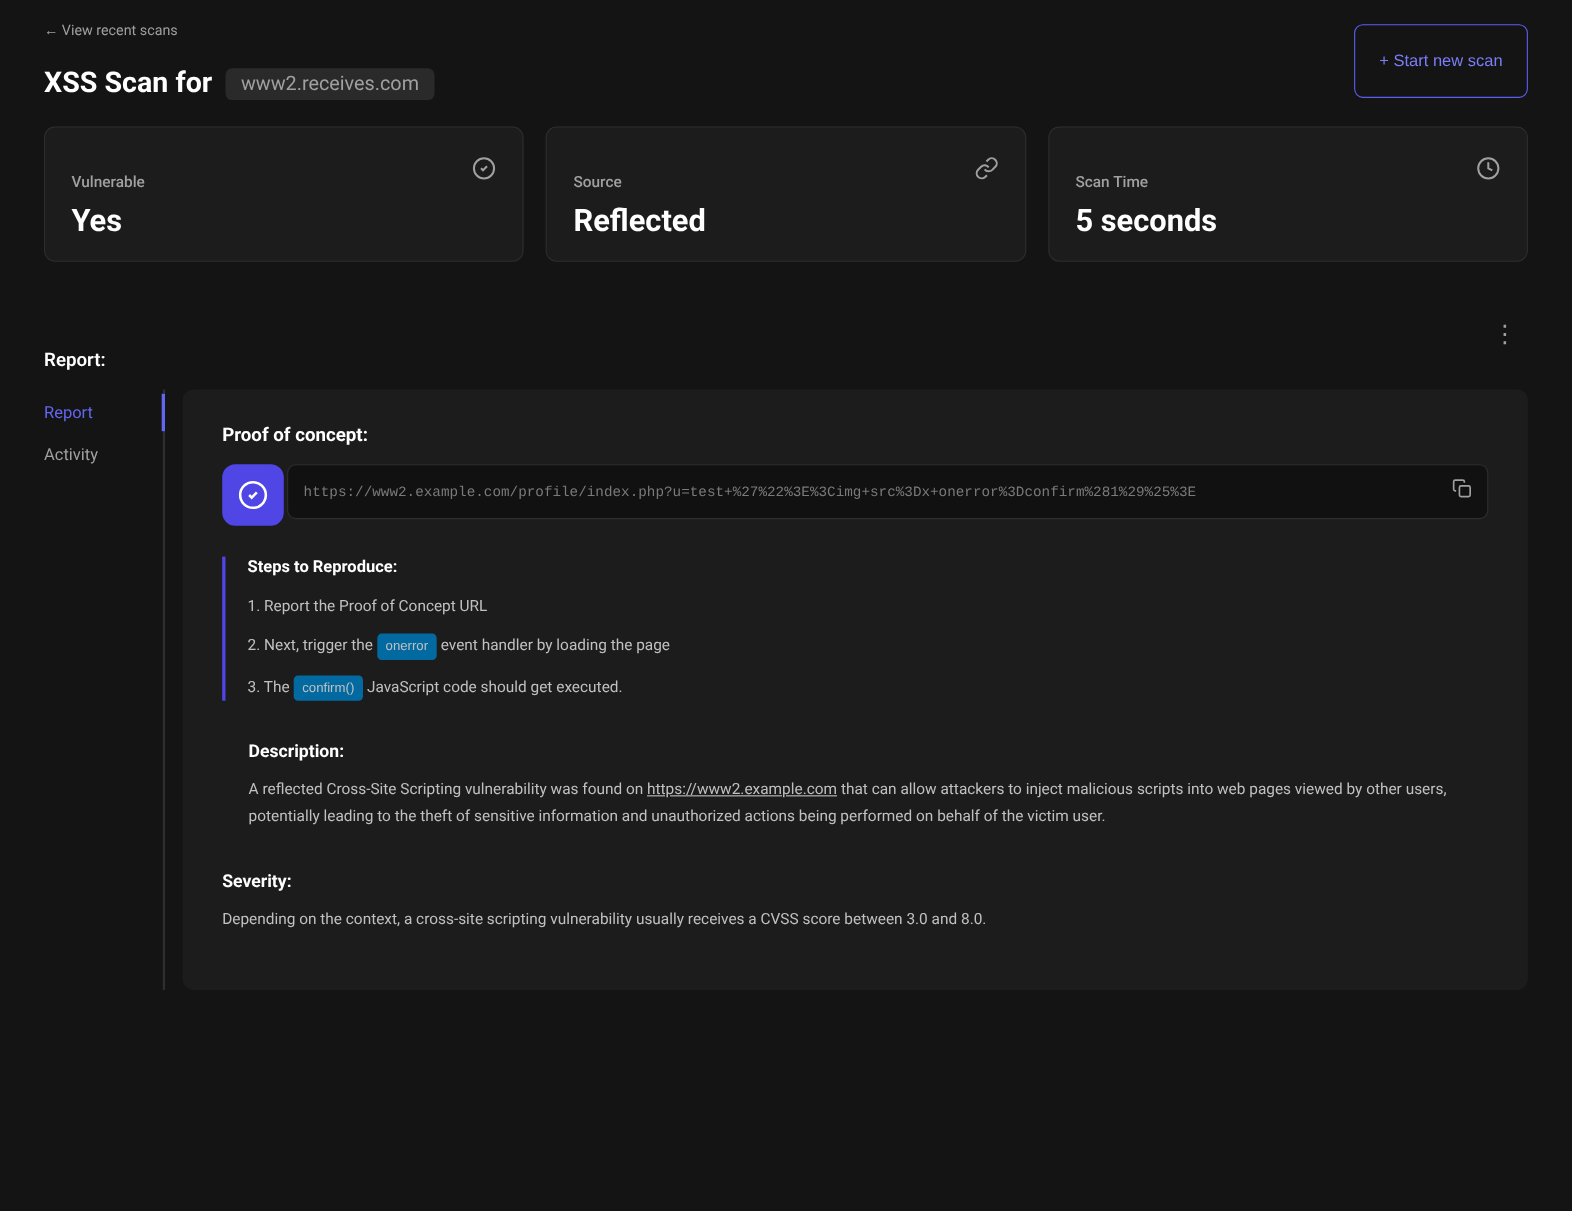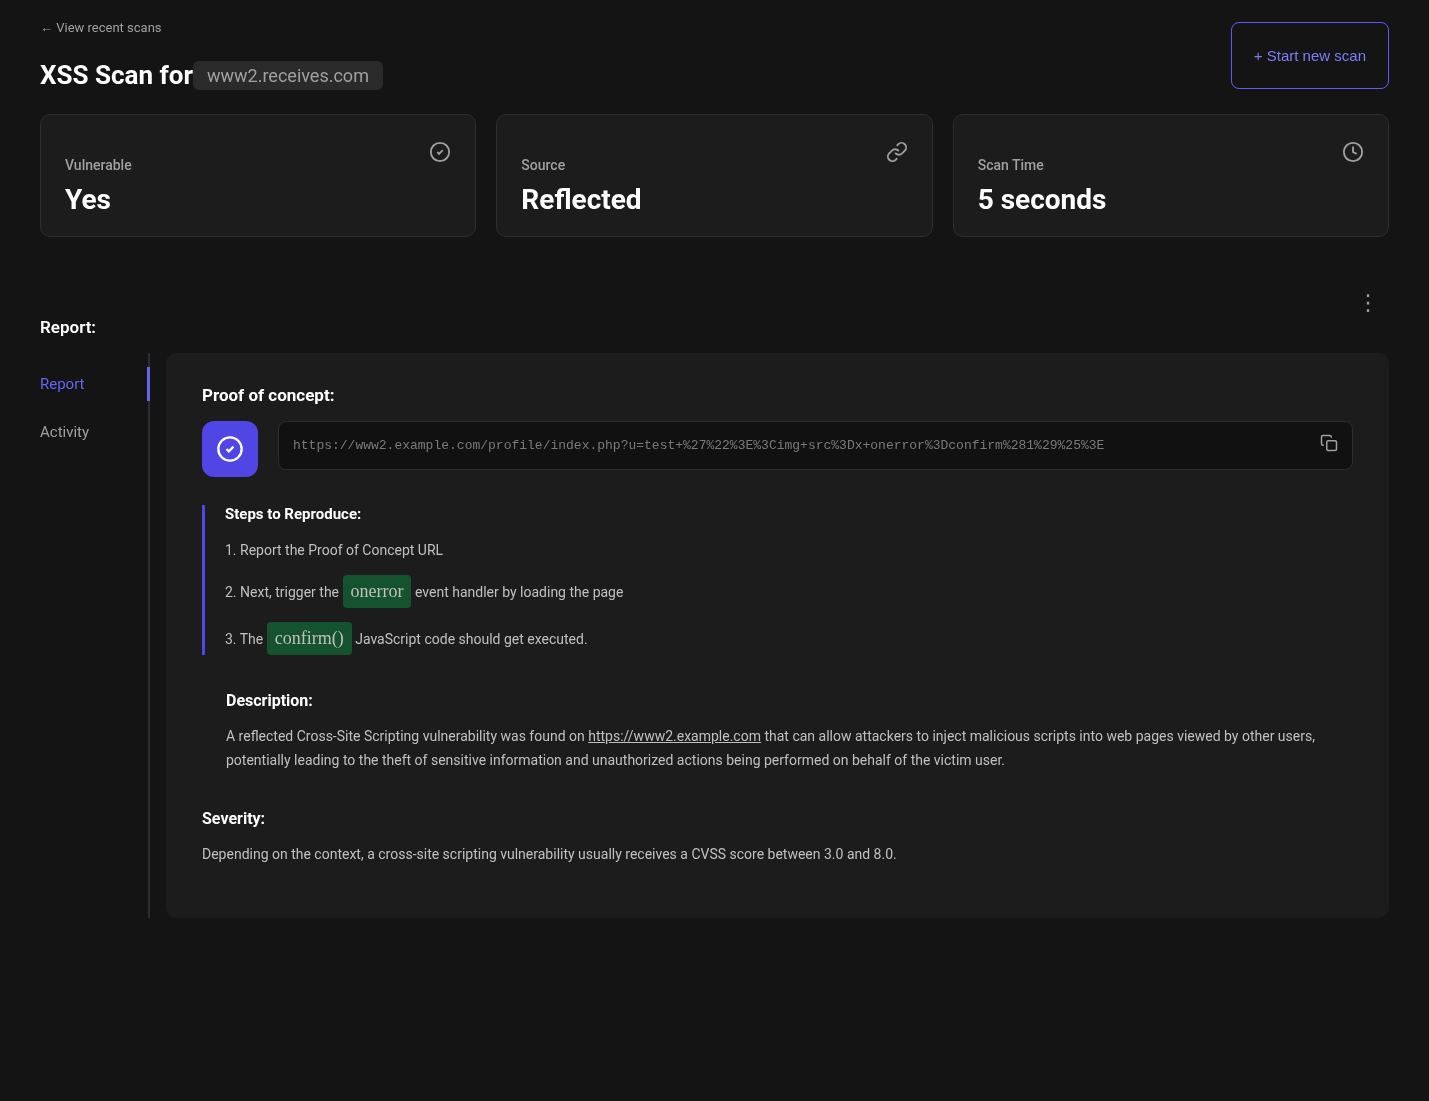--- a/index.html
+++ b/index.html
@@ -35,21 +35,21 @@
     }
 
     .header-left {
       display: flex;
       flex-direction: column;
     }
 
     .title-row {
       display: flex;
       align-items: center;
-      gap: 0;
+      gap: 12px;
     }
 
     .page-title {
       font-size: 26px;
       font-weight: 700;
       color: #ffffff;
     }
 
     .domain-badge {
       background-color: #2a2a2a;
@@ -162,21 +162,20 @@
       padding-top: 4px;
     }
 
     .nav-item {
       font-size: 15px;
       color: #a0a0a0;
       padding: 8px 32px 8px 0;
       cursor: pointer;
       border-right: 3px solid transparent;
       margin-right: -2px;
-      margin-top: 10px;
     }
 
     .nav-item.active {
       color: #6366f1;
       border-right: 3px solid #6366f1;
     }
 
     
     .report-content {
       flex: 1;
@@ -190,21 +189,21 @@
     .poc-header {
       font-size: 17px;
       font-weight: 700;
       color: #ffffff;
       margin-bottom: 16px;
     }
 
     .poc-icon-row {
       display: flex;
       align-items: flex-start;
-      gap: 20px;
+      gap: 3px;
       margin-bottom: 28px;
     }
 
     .poc-icon {
       background-color: #4f46e5;
       border-radius: 12px;
       width: 56px;
       height: 56px;
       display: flex;
       align-items: center;
@@ -261,24 +260,24 @@
     }
 
     .step {
       font-size: 14px;
       color: #c0c0c0;
       margin-bottom: 14px;
       line-height: 1.6;
     }
 
     .code-badge {
-      background-color: #14532d;
+      background-color: #0369a1;
       color: #c0c0c0;
-      font-family: Liberation Serif, serif;
-      font-size: 18px;
+      font-family: Liberation Sans, sans-serif;
+      font-size: 12px;
       padding: 2px 8px;
       border-radius: 4px;
       display: inline-block;
     }
 
     
     .description-section {
       margin-bottom: 36px;
       margin-left: 24px;
     }

